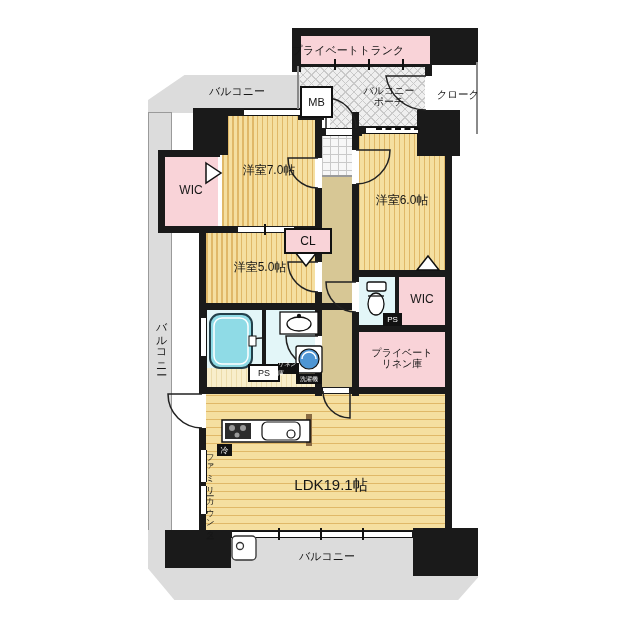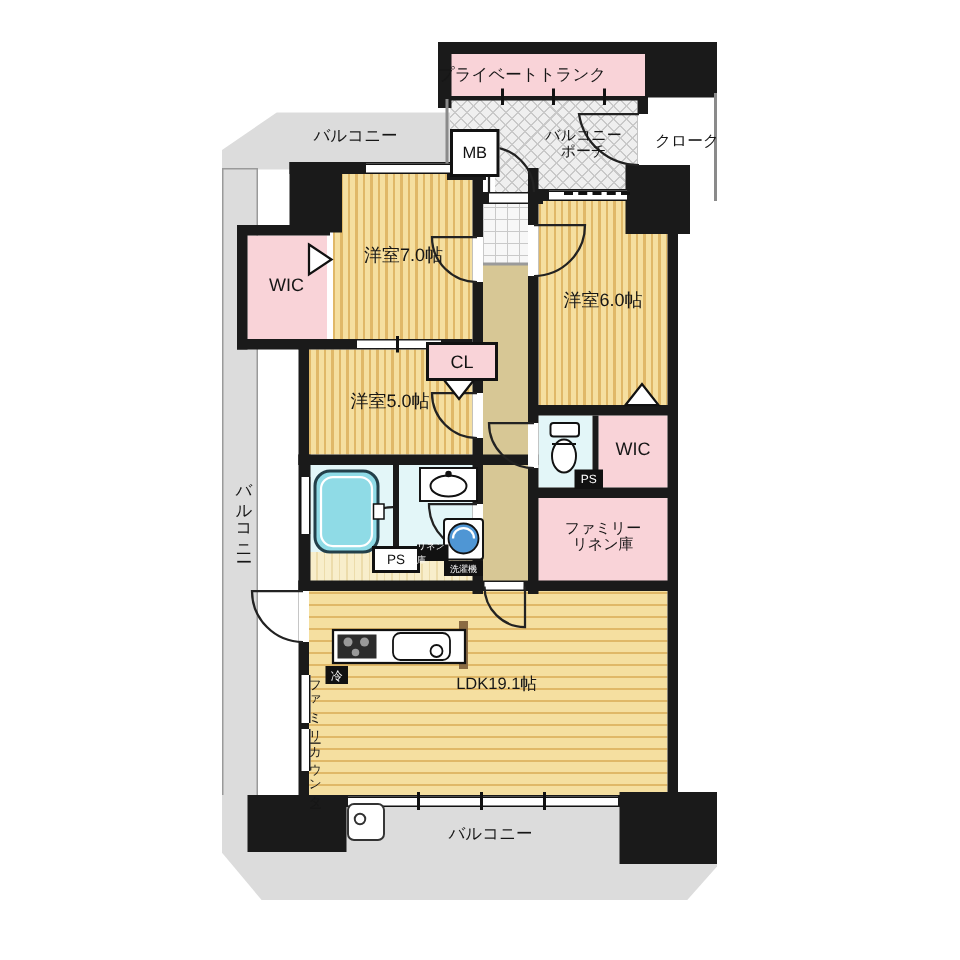--- a/index.html
+++ b/index.html
@@ -205,20 +205,20 @@
   <div class="lbl" style="left:288px;top:44px;width:120px;font-size:11px;">プライベートトランク</div>
   <div class="lbl" style="left:206px;top:85px;width:62px;font-size:11px;">バルコニー</div>
   <div class="lbl" style="left:350px;top:85px;width:78px;font-size:10px;">バルコニー</div>
   <div class="lbl" style="left:350px;top:96px;width:78px;font-size:10px;">ポーチ</div>
   <div class="lbl" style="left:432px;top:88px;width:52px;font-size:10.5px;">クローク</div>
   <div class="lbl" style="left:233px;top:164px;width:72px;font-size:12px;">洋室7.0帖</div>
   <div class="lbl" style="left:171px;top:184px;width:40px;font-size:12px;">WIC</div>
   <div class="lbl" style="left:224px;top:261px;width:72px;font-size:12px;">洋室5.0帖</div>
   <div class="lbl" style="left:366px;top:194px;width:72px;font-size:12px;">洋室6.0帖</div>
   <div class="lbl" style="left:402px;top:293px;width:40px;font-size:12px;">WIC</div>
-  <div class="lbl" style="left:367px;top:347px;width:70px;font-size:10px;">ファミリー</div>
+  <div class="lbl" style="left:367px;top:347px;width:70px;font-size:10px;">プライベート</div>
   <div class="lbl" style="left:367px;top:358px;width:70px;font-size:10px;">リネン庫</div>
-  <div class="lbl" style="left:288px;top:450px;width:86px;font-size:11px;">LDK19.1帖</div>
+  <div class="lbl" style="left:288px;top:476px;width:86px;font-size:15px;">LDK19.1帖</div>
   <div class="lbl vtext" style="left:205px;top:448px;height:88px;font-size:8.5px;">ファミリーカウンター</div>
   <div class="lbl vtext" style="left:155px;top:298px;height:90px;font-size:11px;">バルコニー</div>
   <div class="lbl" style="left:292px;top:550px;width:70px;font-size:11px;">バルコニー</div>
 
 </div>
 
 </body></html>

